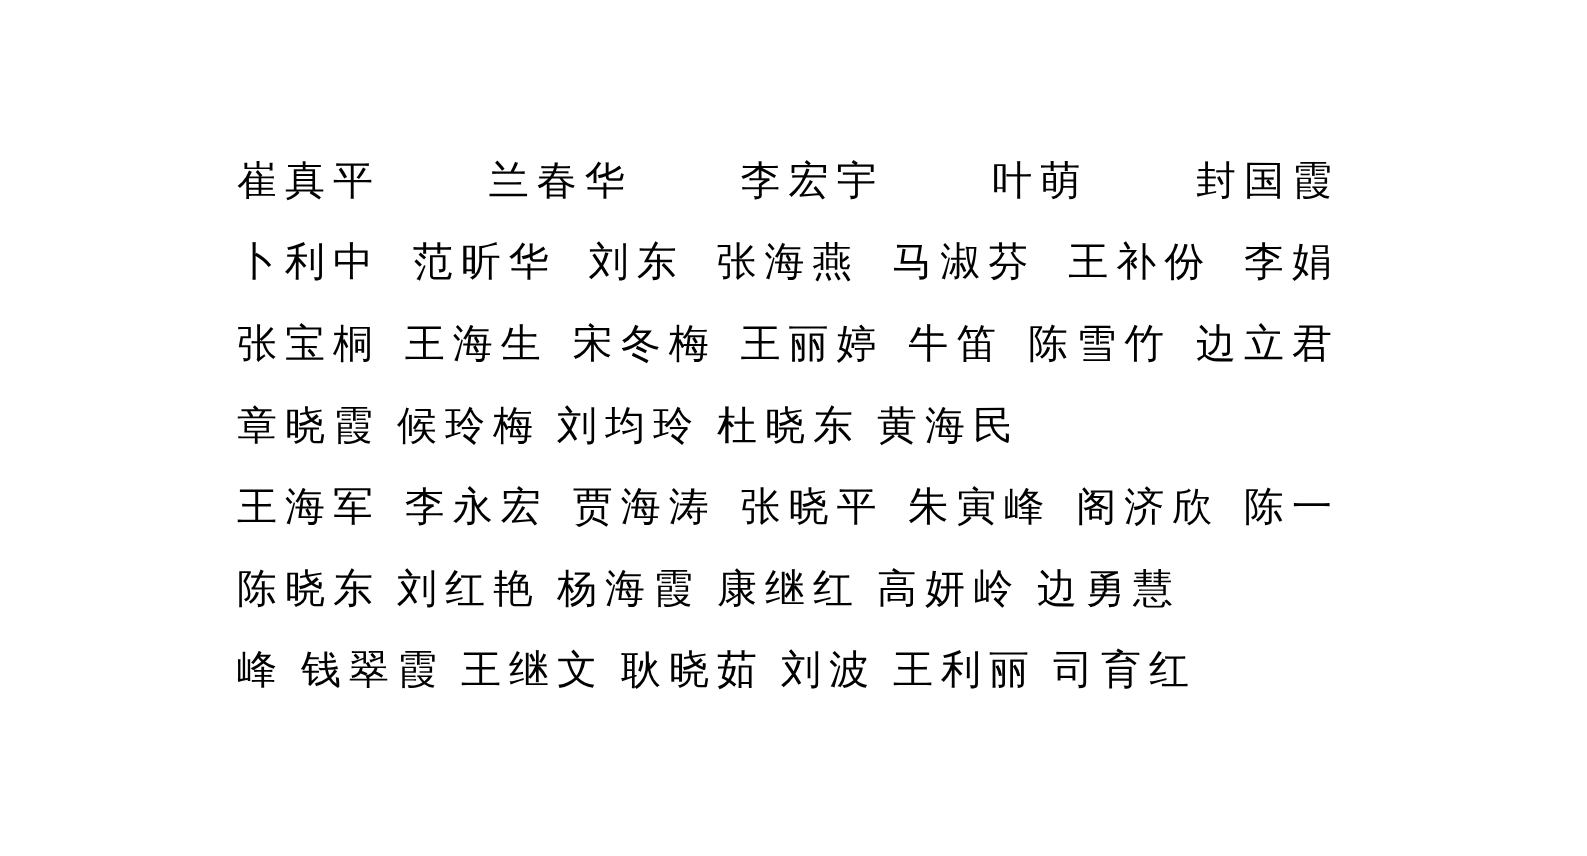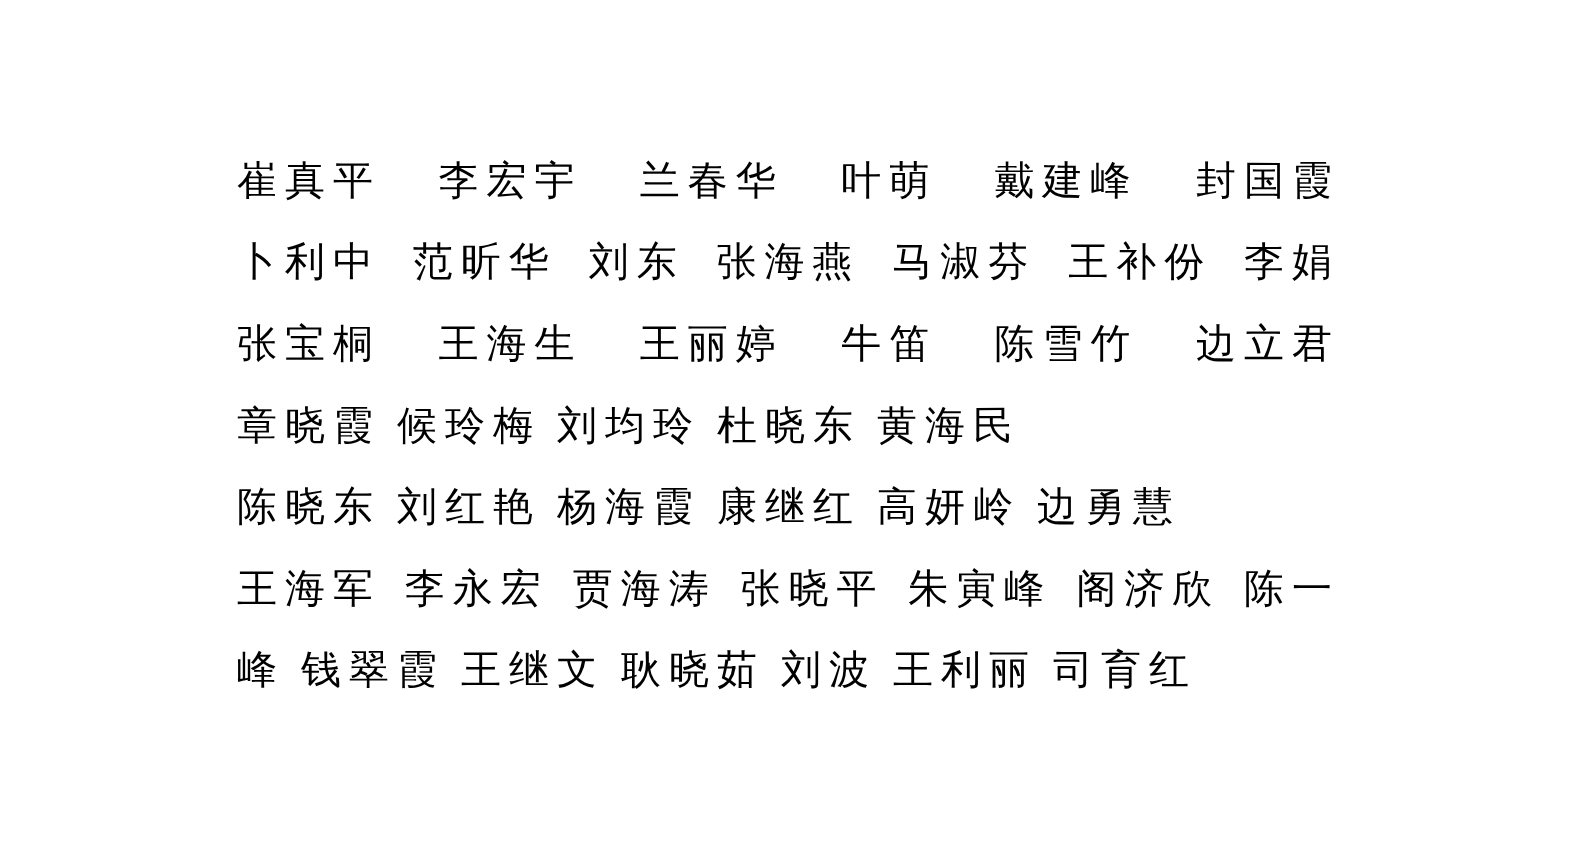--- a/index.html
+++ b/index.html
@@ -42,66 +42,66 @@
     letter-spacing: 8px;
     margin-right: -8px; 
   }
 </style>
 </head>
 <body>
 
 <div class="names-block">
   <div class="line fill">
       <span class="name">崔真平</span>
+      <span class="name">兰春华</span>
       <span class="name">李宏宇</span>
-      <span class="name">兰春华</span>
       <span class="name">叶萌</span>
-      <span class="name">戴建峰</span>
       <span class="name">封国霞</span>
     </div>
   <div class="line fill">
       <span class="name">卜利中</span>
       <span class="name">范昕华</span>
       <span class="name">刘东</span>
       <span class="name">张海燕</span>
       <span class="name">马淑芬</span>
       <span class="name">王补份</span>
       <span class="name">李娟</span>
     </div>
   <div class="line fill">
       <span class="name">张宝桐</span>
       <span class="name">王海生</span>
+      <span class="name">宋冬梅</span>
       <span class="name">王丽婷</span>
       <span class="name">牛笛</span>
       <span class="name">陈雪竹</span>
       <span class="name">边立君</span>
     </div>
   <div class="line short">
       <span class="name">章晓霞</span>
       <span class="name">候玲梅</span>
       <span class="name">刘均玲</span>
       <span class="name">杜晓东</span>
       <span class="name">黄海民</span>
     </div>
-  <div class="line short">
-      <span class="name">陈晓东</span>
-      <span class="name">刘红艳</span>
-      <span class="name">杨海霞</span>
-      <span class="name">康继红</span>
-      <span class="name">高妍岭</span>
-      <span class="name">边勇慧</span>
-    </div>
   <div class="line fill">
       <span class="name">王海军</span>
       <span class="name">李永宏</span>
       <span class="name">贾海涛</span>
       <span class="name">张晓平</span>
       <span class="name">朱寅峰</span>
       <span class="name">阁济欣</span>
       <span class="name">陈一</span>
+    </div>
+  <div class="line short">
+      <span class="name">陈晓东</span>
+      <span class="name">刘红艳</span>
+      <span class="name">杨海霞</span>
+      <span class="name">康继红</span>
+      <span class="name">高妍岭</span>
+      <span class="name">边勇慧</span>
     </div>
   <div class="line short">
       <span class="name">峰</span>
       <span class="name">钱翠霞</span>
       <span class="name">王继文</span>
       <span class="name">耿晓茹</span>
       <span class="name">刘波</span>
       <span class="name">王利丽</span>
       <span class="name">司育红</span>
     </div>

